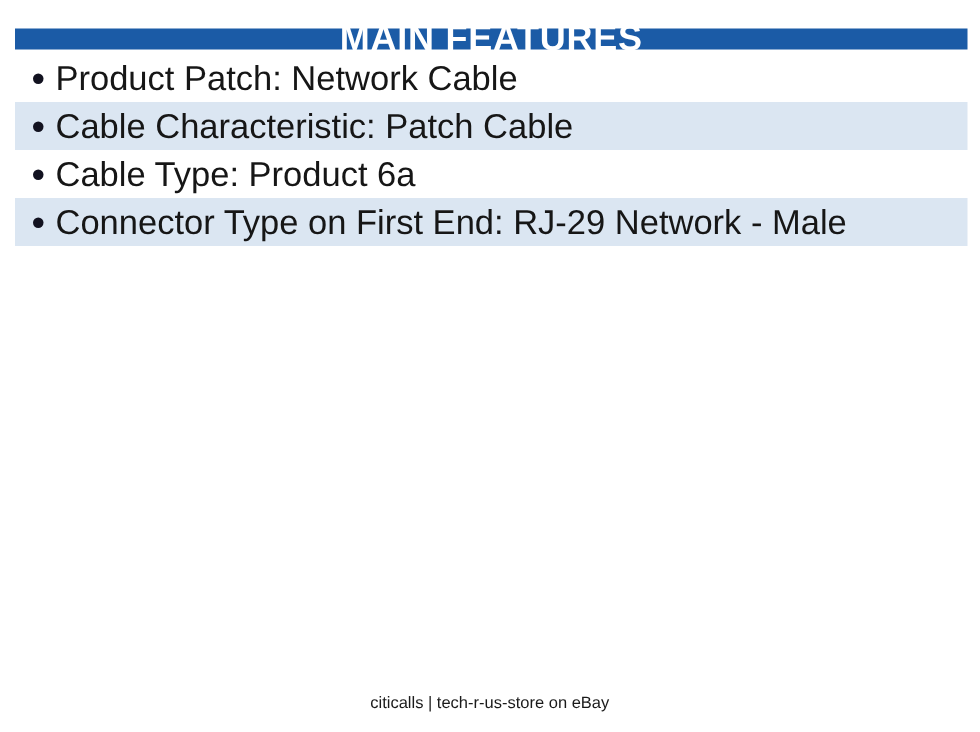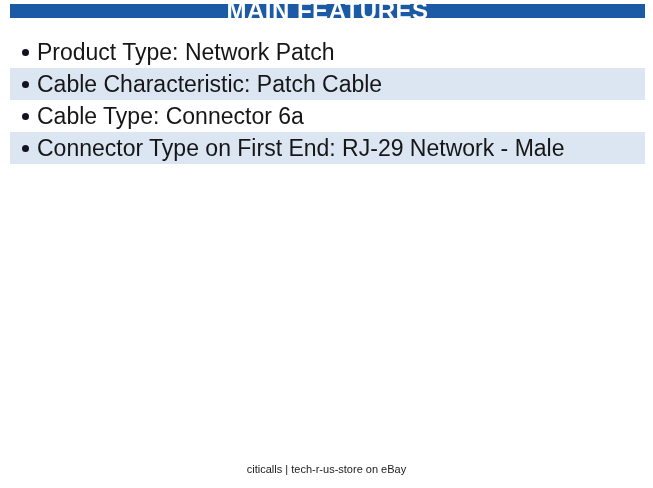--- a/index.html
+++ b/index.html
@@ -16,21 +16,21 @@
     position: relative;
     width: 653px;
     height: 488px;
     background: #ffffff;
     font-family: "Liberation Sans", sans-serif;
     overflow: hidden;
   }
   .header-bar {
     position: absolute;
     left: 10px;
-    top: 4px;
+    top: 19px;
     width: 635px;
     height: 14px;
     background: var(--header-bar);
     display: flex;
     align-items: center;
     justify-content: center;
   }
   .header-title {
     color: var(--header-text);
     font-size: 24px;
@@ -84,29 +84,29 @@
 
 <div class="sheet">
 
   <div class="header-bar">
     <span class="header-title">MAIN FEATURES</span>
   </div>
 
   <div class="feature-list">
     <div class="feature-row">
       <span class="bullet"></span>
-      <span class="feature-label">Product Type: Network Patch</span>
+      <span class="feature-label">Product Patch: Network Cable</span>
     </div>
     <div class="feature-row highlight">
       <span class="bullet"></span>
       <span class="feature-label">Cable Characteristic: Patch Cable</span>
     </div>
     <div class="feature-row">
       <span class="bullet"></span>
-      <span class="feature-label">Cable Type: Connector 6a</span>
+      <span class="feature-label">Cable Type: Product 6a</span>
     </div>
     <div class="feature-row highlight">
       <span class="bullet"></span>
       <span class="feature-label">Connector Type on First End: RJ-29 Network - Male</span>
     </div>
   </div>
 
   <div class="footer-caption">citicalls | tech-r-us-store on eBay</div>
 
 </div>

